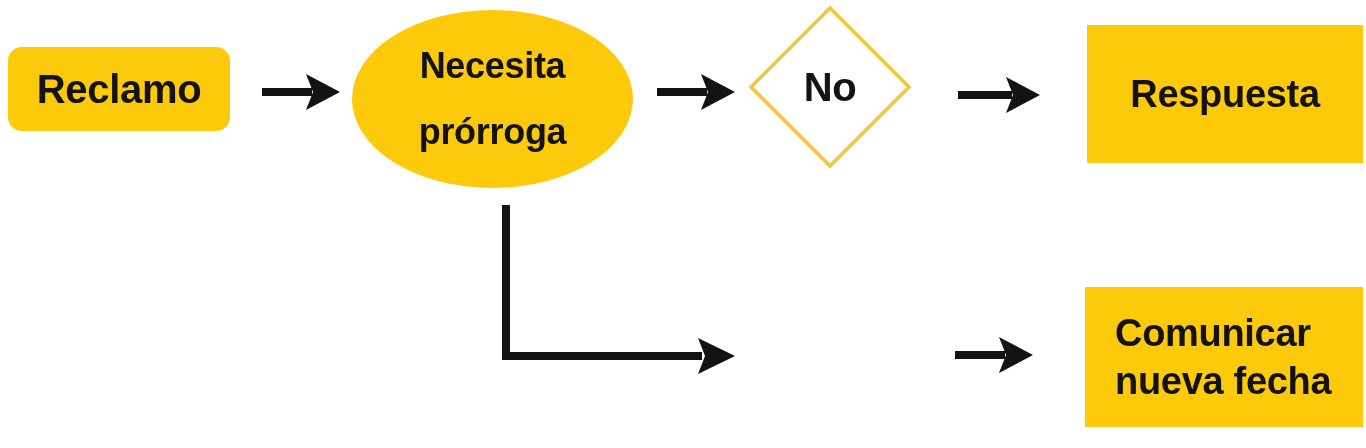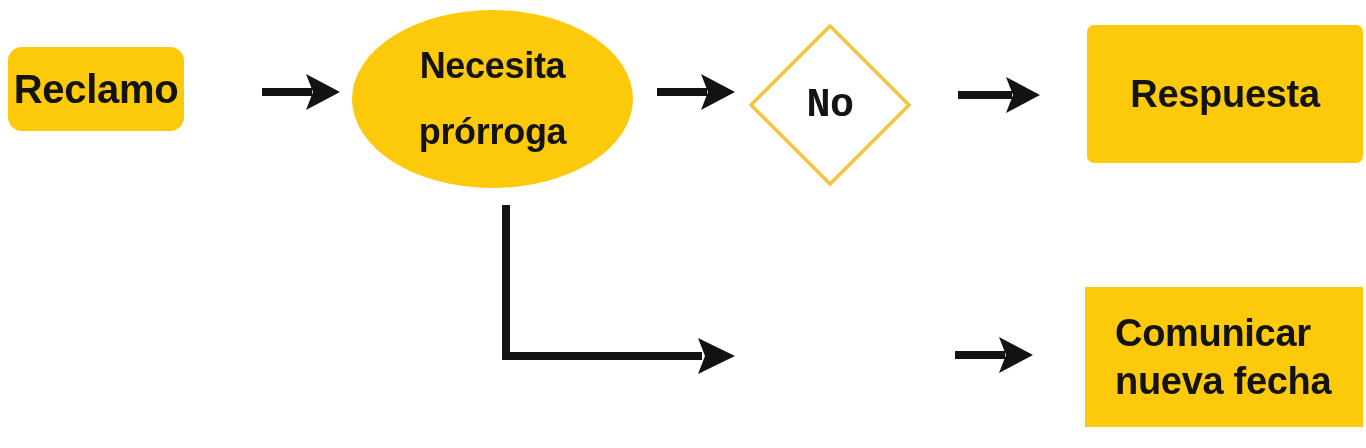--- a/index.html
+++ b/index.html
@@ -26,50 +26,49 @@
     position: absolute;
     display: flex;
     align-items: center;
     justify-content: center;
     text-align: center;
     background: var(--yellow);
     letter-spacing: -0.3px;
   }
   .node .label { display: block; }
   #n-reclamo {
-    left: 8px; top: 47px; width: 176px; height: 84px;
+    left: 8px; top: 47px; width: 222px; height: 84px;
     border-radius: 14px;
     font-size: 40px;
   }
   #n-necesita {
     left: 352px; top: 10px; width: 281px; height: 178px;
     border-radius: 50%;
     font-size: 36px;
     line-height: 66px;
   }
   #n-necesita .label { width: 200px; }
   #n-respuesta {
     left: 1087px; top: 25px; width: 276px; height: 138px;
     font-size: 38px;
-    border-radius: 7px;
   }
   #n-comunicar {
     left: 1085px; top: 287px; width: 278px; height: 140px;
     font-size: 38px;
     line-height: 48px;
     justify-content: flex-start;
     text-align: left;
     padding-left: 30px;
     padding-right: 16px;
   }
   .diamond-wrap {
     position: absolute;
     width: 164px; height: 164px;
   }
-  #n-no { left: 748px; top: 23px; font-family: Liberation Mono, monospace; }
+  #n-no { left: 748px; top: 5px; }
   #n-si { left: 745px; top: 274px; }
   .diamond-wrap svg { position: absolute; inset: 0; width: 100%; height: 100%; }
   .diamond-wrap polygon {
     fill: var(--diamond-fill);
     stroke: var(--diamond-border);
     stroke-width: 3.5;
     stroke-linejoin: miter;
   }
   .diamond-label {
     position: absolute; inset: 0;

